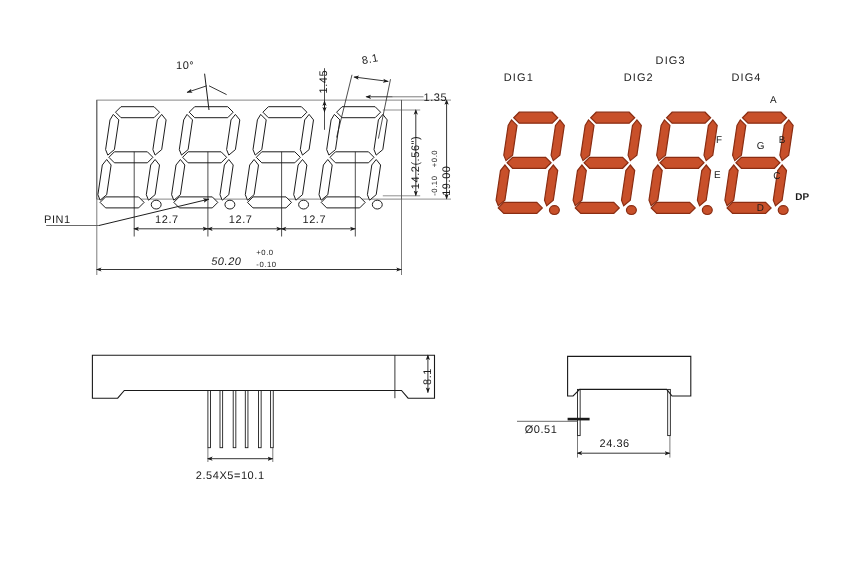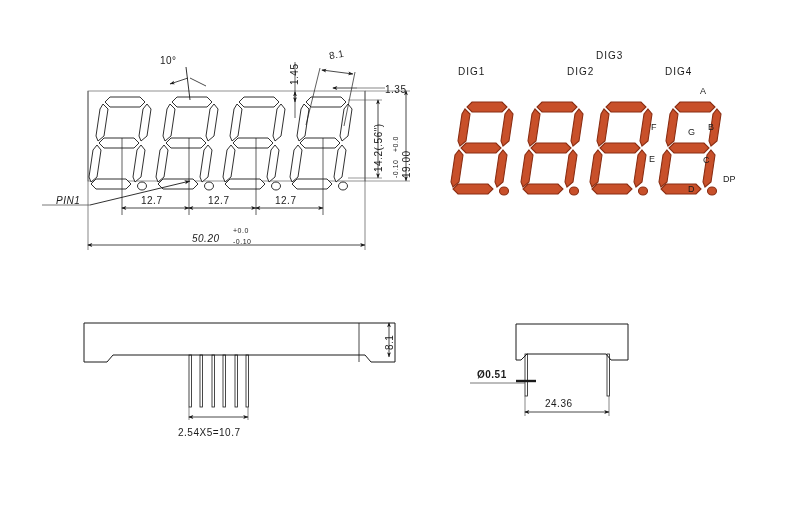--- a/index.html
+++ b/index.html
@@ -195,35 +195,35 @@
   <div class="lbl tiny vert" style="left:392px;top:178px;">-0.10</div>
 
   <div class="lbl" style="left:141px;top:196px;">12.7</div>
   <div class="lbl" style="left:208px;top:196px;">12.7</div>
   <div class="lbl" style="left:275px;top:196px;">12.7</div>
 
   <div class="lbl" style="left:192px;top:234px;font-style:italic;">50.20</div>
   <div class="lbl tiny" style="left:233px;top:227px;">+0.0</div>
   <div class="lbl tiny" style="left:233px;top:238px;">-0.10</div>
 
-  <div class="lbl" style="left:56px;top:196px;font-style:italic;">PIN1</div>
+  <div class="lbl" style="left:40px;top:196px;">PIN1</div>
 
   <div class="digitlbl" style="left:458px;top:66px;">DIG1</div>
   <div class="digitlbl" style="left:527px;top:66px;padding-left:40px;">DIG2</div>
   <div class="digitlbl" style="left:596px;top:50px;">DIG3</div>
   <div class="digitlbl" style="left:665px;top:66px;text-align:center;">DIG4</div>
 
   <div class="seglbl" style="left:700px;top:86px;">A</div>
   <div class="seglbl" style="left:708px;top:122px;">B</div>
   <div class="seglbl" style="left:703px;top:155px;">C</div>
   <div class="seglbl" style="left:688px;top:184px;">D</div>
   <div class="seglbl" style="left:649px;top:154px;">E</div>
   <div class="seglbl" style="left:651px;top:122px;">F</div>
   <div class="seglbl" style="left:688px;top:127px;">G</div>
-  <div class="seglbl" style="left:723px;top:174px;">DP</div>
+  <div class="seglbl" style="left:723px;top:174px;font-weight:bold;">DP</div>
 
   <div class="lbl vert" style="left:385px;top:350px;">8.1</div>
-  <div class="lbl" style="left:178px;top:428px;">2.54X5=10.7</div>
-
-  <div class="lbl" style="left:477px;top:370px;font-weight:bold;">Ø0.51</div>
+  <div class="lbl" style="left:178px;top:428px;">2.54X5=10.1</div>
+
+  <div class="lbl" style="left:477px;top:387px;">Ø0.51</div>
   <div class="lbl" style="left:545px;top:399px;">24.36</div>
 
 </div>
 
 </body></html>

